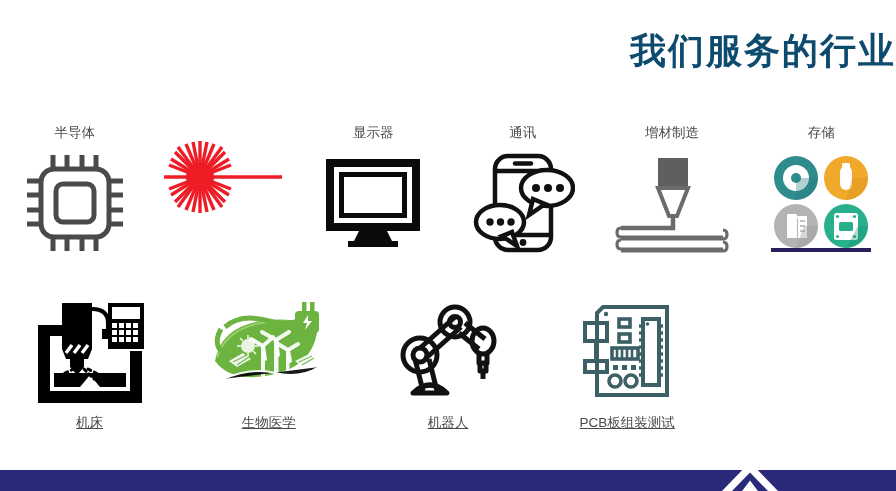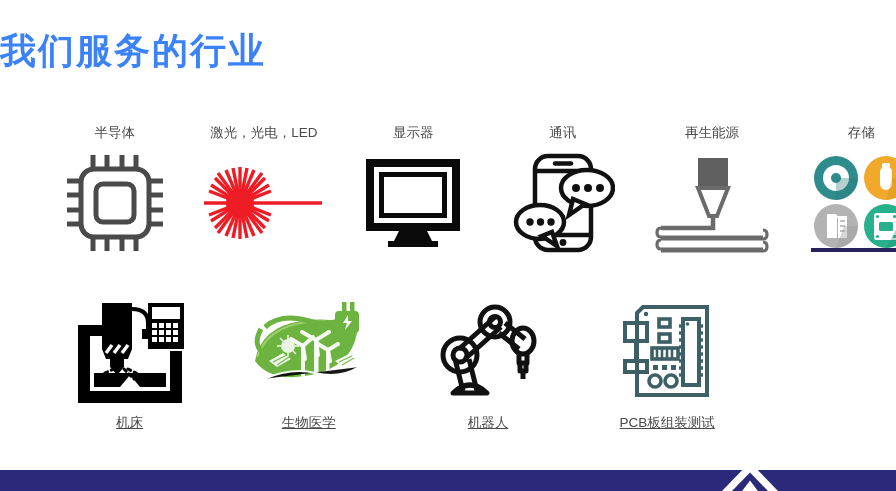--- a/index.html
+++ b/index.html
@@ -6,27 +6,27 @@
   html, body {
     width: 896px; height: 491px;
     background: #ffffff;
     font-family: "Liberation Sans", "DejaVu Sans", sans-serif;
     overflow: hidden;
   }
   .slide { position: relative; width: 896px; height: 491px; background:#fff; }
 
   .title {
     position: absolute; top: 28px; left: 0; width: 896px;
-    text-align: left;
+    text-align: right;
     font-size: 36px; font-weight: bold;
-    color: #3b82f6; letter-spacing: 2px;
+    color: #0c4a6e; letter-spacing: 2px;
     line-height: 46px;
   }
 
-  .grid { position: absolute; top: 124px; left: 0; width: 788px; margin-left: 40px; }
+  .grid { position: absolute; top: 124px; left: 0; width: 788px; }
 
   .row { display: flex; width: 896px; }
   .row1 { height: 150px; }
   .row2 { height: 150px; margin-top: 24px; }
 
   .cell { flex: 1 1 0; display: flex; flex-direction: column; align-items: center; }
   .cell.r1 { justify-content: flex-start; }
   .cell.r2 { justify-content: flex-start; }
 
   .label {
@@ -91,21 +91,20 @@
               <line x1="85" y1="59" x2="100" y2="59"></line>
                 <line x1="85" y1="73" x2="100" y2="73"></line>
               <rect x="18" y="18" width="68" height="68" rx="13"></rect>
               <rect x="33" y="33" width="38" height="38" rx="7"></rect>
             </g>
           </svg>
         </div>
       </div>
 
       <div class="cell r1">
-        <div class="label top">激光，光电，LED</div>
         <div class="iconbox ib120">
           <svg width="124" height="100" viewBox="0 0 124 100">
             <g stroke="#ee1c25" stroke-width="3.4" stroke-linecap="butt">
               <line x1="38" y1="14" x2="38" y2="86"></line>
               <line x1="2" y1="50" x2="120" y2="50"></line>
               <line x1="13" y1="25" x2="63" y2="75"></line>
               <line x1="63" y1="25" x2="13" y2="75"></line>
               <line x1="24" y1="17" x2="52" y2="83"></line>
               <line x1="52" y1="17" x2="24" y2="83"></line>
               <line x1="7" y1="38" x2="69" y2="62"></line>
@@ -159,21 +158,21 @@
                 <circle cx="89" cy="37" r="4"></circle>
               <circle cx="19" cy="71" r="3.7"></circle>
                 <circle cx="29.5" cy="71" r="3.7"></circle>
                 <circle cx="40" cy="71" r="3.7"></circle>
             </g>
           </svg>
         </div>
       </div>
 
       <div class="cell r1">
-        <div class="label top">再生能源</div>
+        <div class="label top">增材制造</div>
         <div class="iconbox ib120">
           <svg width="118" height="102" viewBox="0 0 118 102">
             <rect x="45" y="6" width="30" height="28" fill="#5f5f5f"></rect>
             <path d="M45 36 L75 36 L64 64 L56 64 Z" fill="none" stroke="#6b6b6b" stroke-width="4"></path>
             <path d="M60 64 L60 76 L8 76" fill="none" stroke="#6b6b6b" stroke-width="4.5"></path>
             <g fill="none" stroke="#6b6b6b" stroke-width="3.2">
               <path d="M8 76 q-4 0 -4 4.5 t4 4.5 L110 85"></path>
               <path d="M110 78 q4 0 4 4.5 t-4 4.5 L8 87"></path>
               <path d="M8 88 q-4 0 -4 4.5 t4 4.5 L110 97"></path>
               <path d="M110 90 q4 0 4 4.5 t-4 4.5 L8 99"></path>

